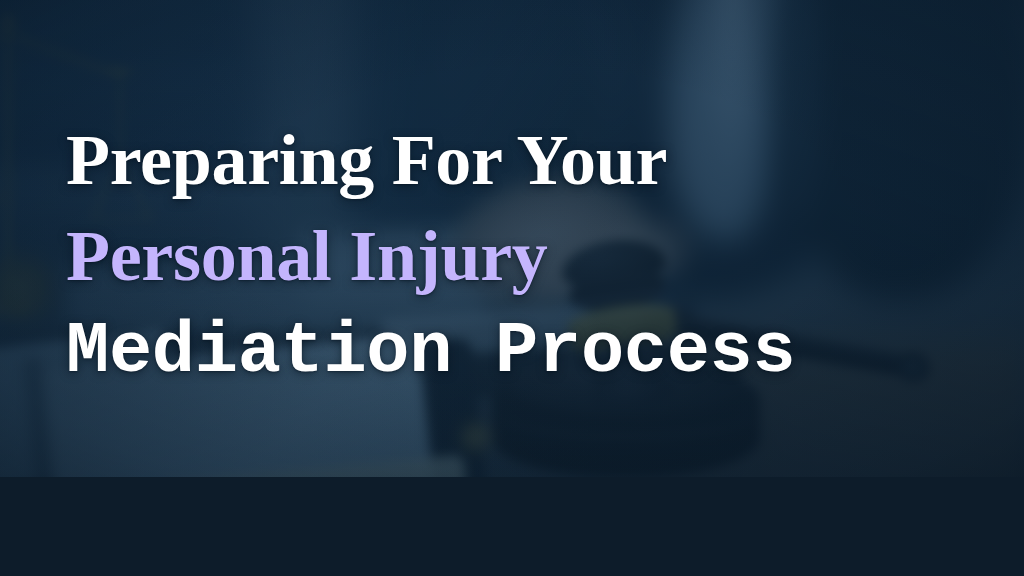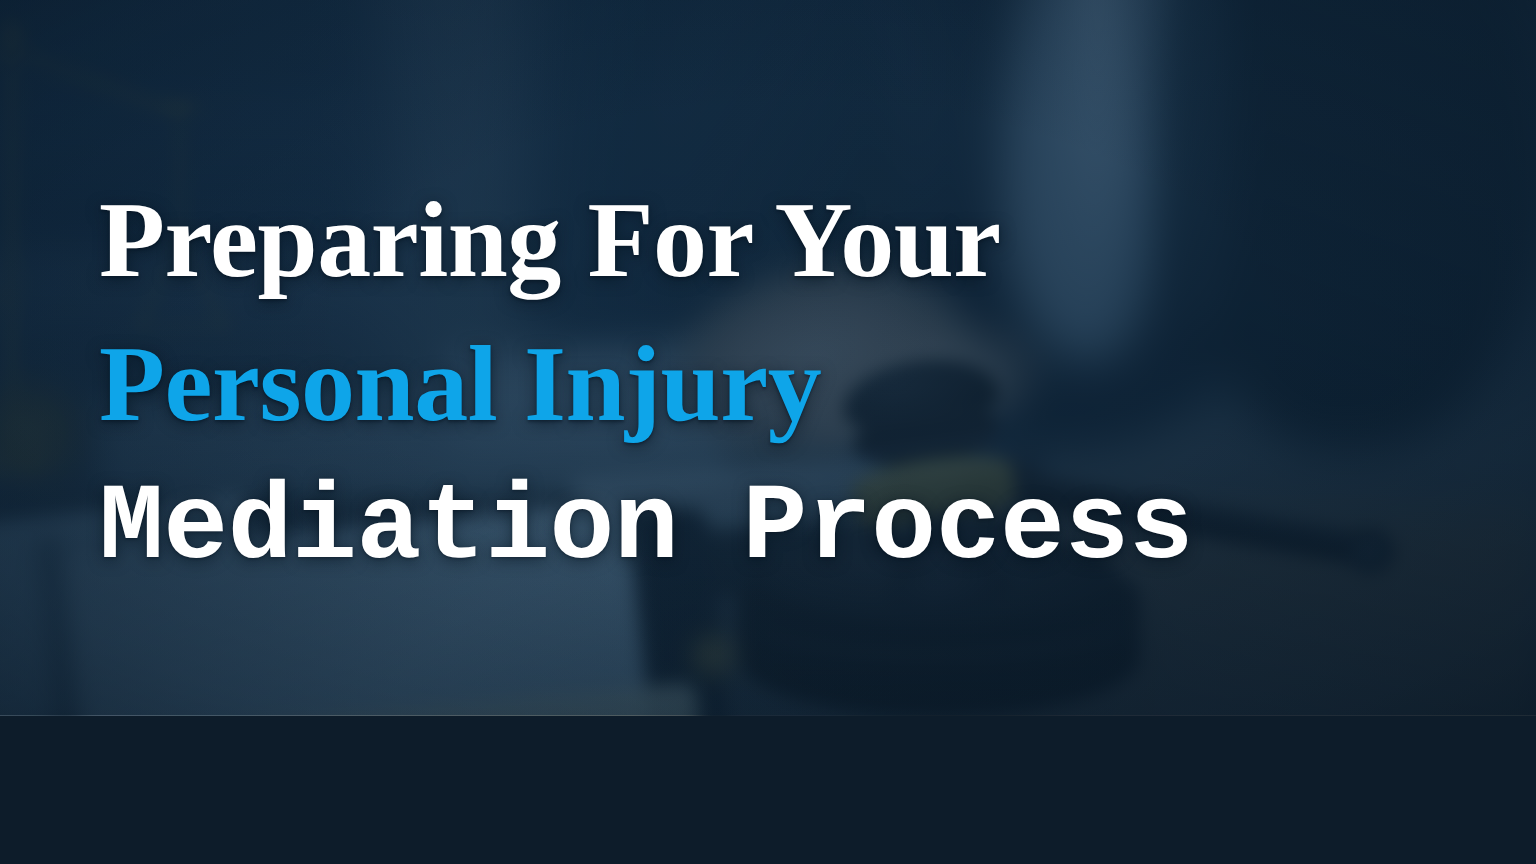--- a/index.html
+++ b/index.html
@@ -478,17 +478,17 @@
   </div>
 
   <div class="overlay-tint"></div>
   <div class="overlay-tint-2"></div>
   <div class="overlay-left-dark"></div>
   <div class="overlay-vignette"></div>
 
   <h1 class="headline-block" style="left: 66px; top: 112px;">
     <span class="sr-only">Preparing For Your Personal Injury Mediation Process</span>
     <span class="headline-line line-white" style="color: rgb(255, 255, 255); font-size: 72px; line-height: 96px;">Preparing For Your</span>
-    <span class="headline-line line-gold" style="color: #0ea5e9; font-size: 72px; line-height: 96px;">Personal Injury</span>
+    <span class="headline-line line-gold" style="color: #c4b5fd; font-size: 72px; line-height: 96px;">Personal Injury</span>
     <span class="headline-line line-white" style="color: rgb(255, 255, 255); font-size: 72px; line-height: 96px; font-family: Liberation Mono, monospace;">Mediation Process</span>
   </h1>
 
 </div>
 
 </body></html>

